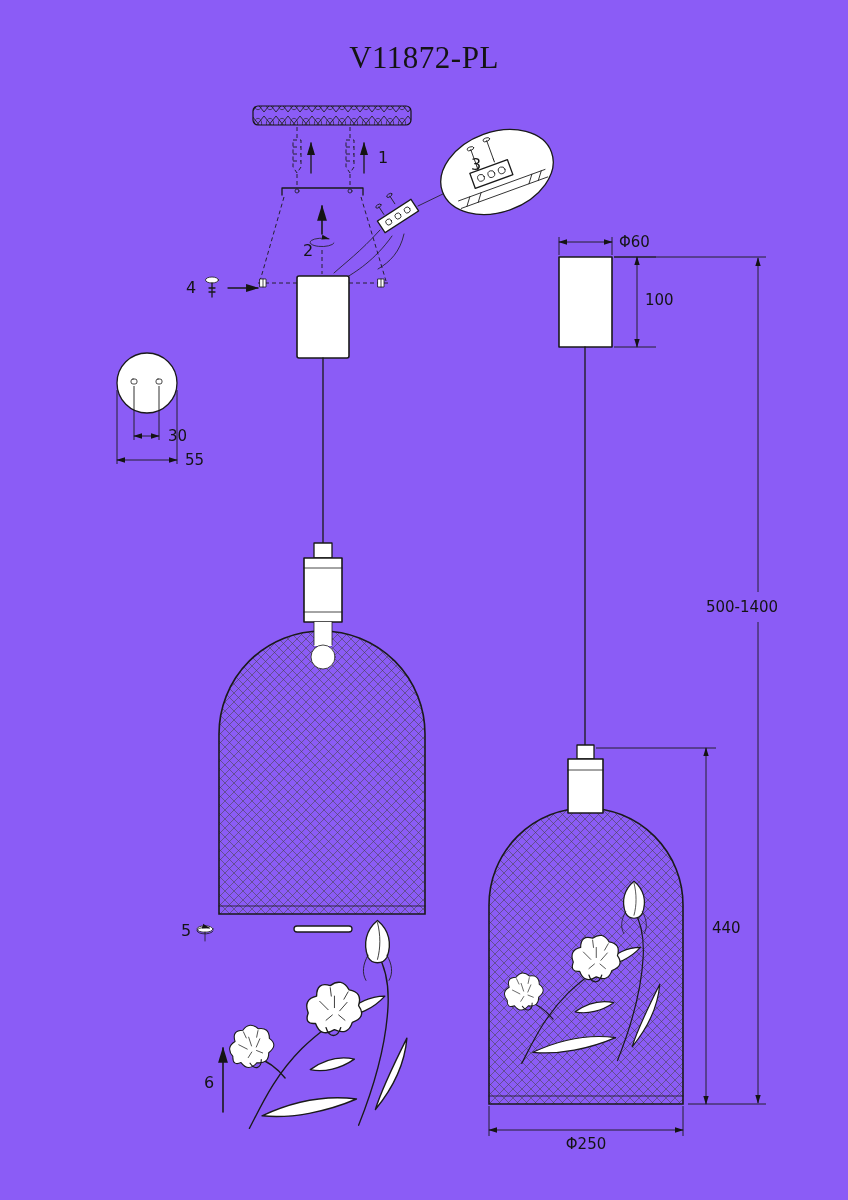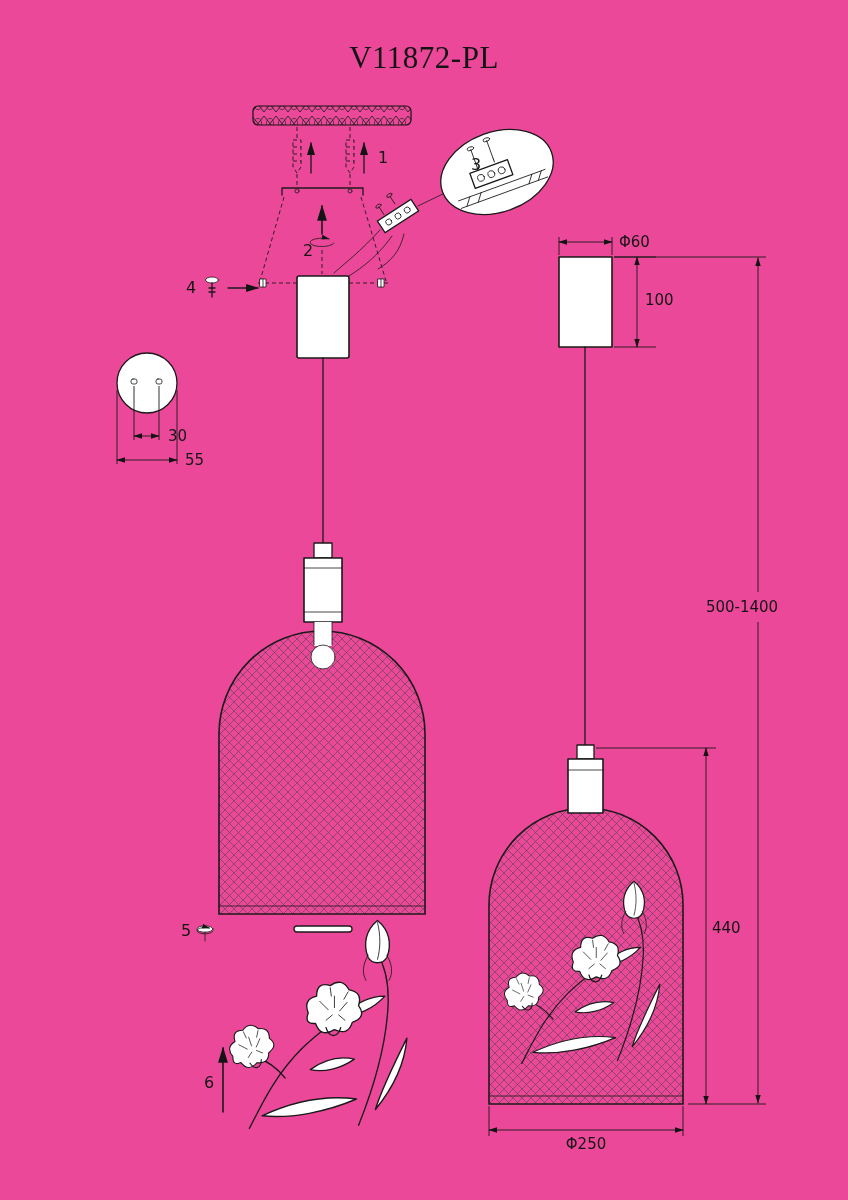--- a/index.html
+++ b/index.html
@@ -1,16 +1,16 @@
 <!DOCTYPE html>
 <html><head>
 <meta charset="utf-8">
 <style>
   html,body{margin:0;padding:0;background:#fff;}
-  .page{position:relative;width:848px;height:1200px;background:#ec4899;overflow:hidden;
+  .page{position:relative;width:848px;height:1200px;background:#8b5cf6;overflow:hidden;
         font-family:"Liberation Sans",sans-serif;}
   svg{display:block}
   .ln{stroke:#1a1a1a;stroke-width:1.3;fill:none;stroke-linecap:round;stroke-linejoin:round}
   .med{stroke-width:1.6}
   .thin{stroke-width:0.8}
   .dash{stroke:#1a1a1a;fill:none;stroke-width:0.9;stroke-dasharray:4 3;stroke-linecap:butt}
   .dim{stroke:#1a1a1a;stroke-width:0.9;fill:none;stroke-linecap:butt}
   .w{fill:#fff}
   text{fill:#141414}
   .t-title{font:400 31px "Liberation Serif",serif;letter-spacing:.5px}

